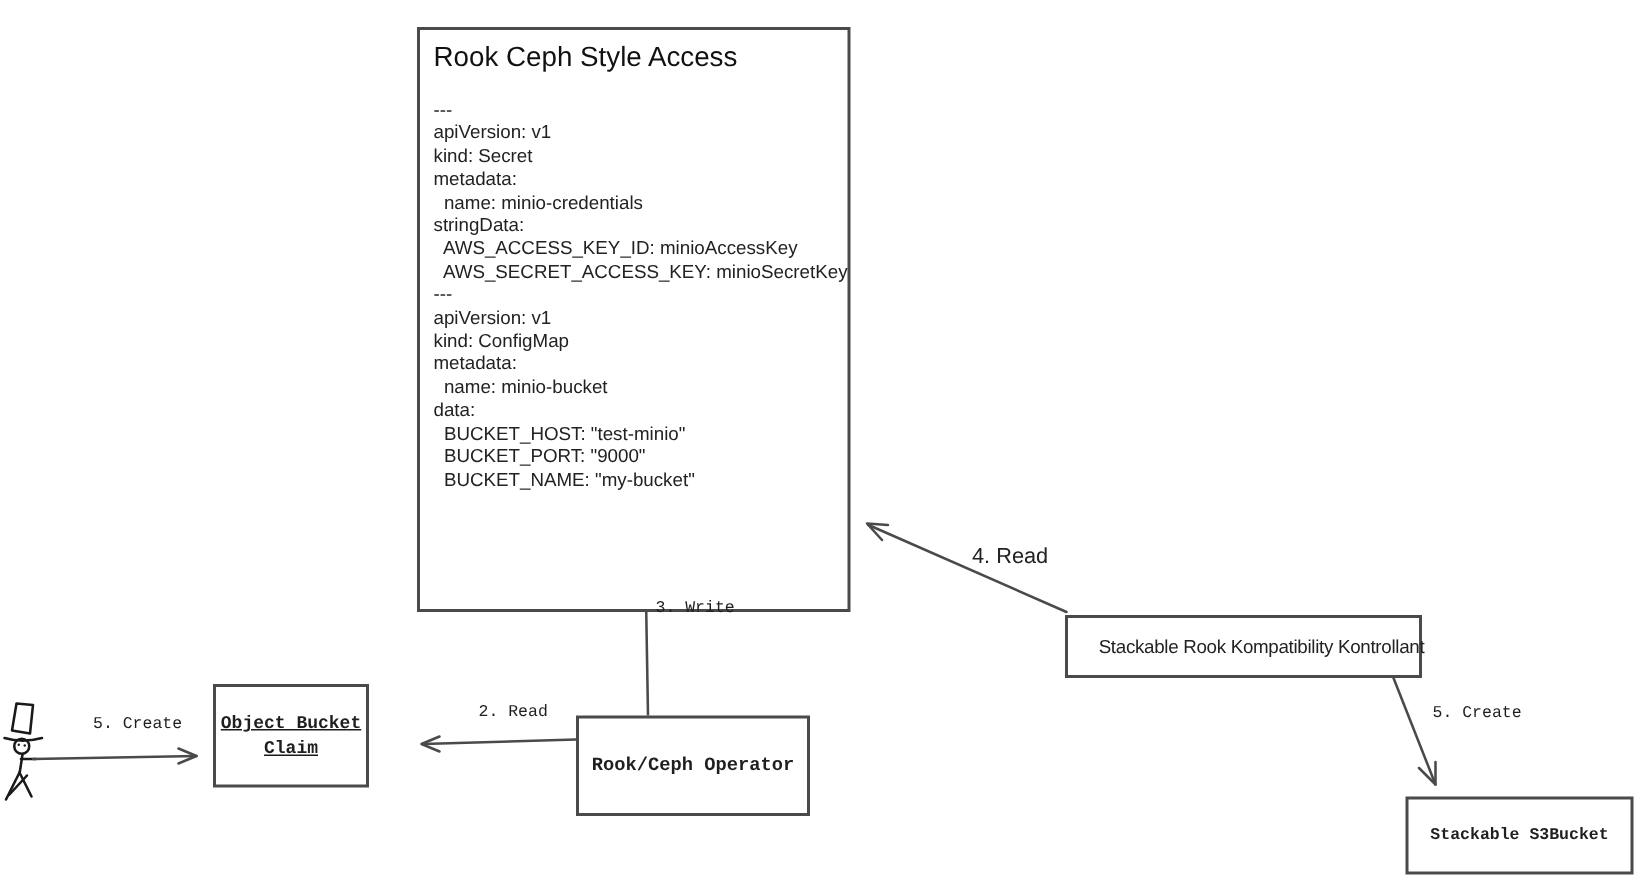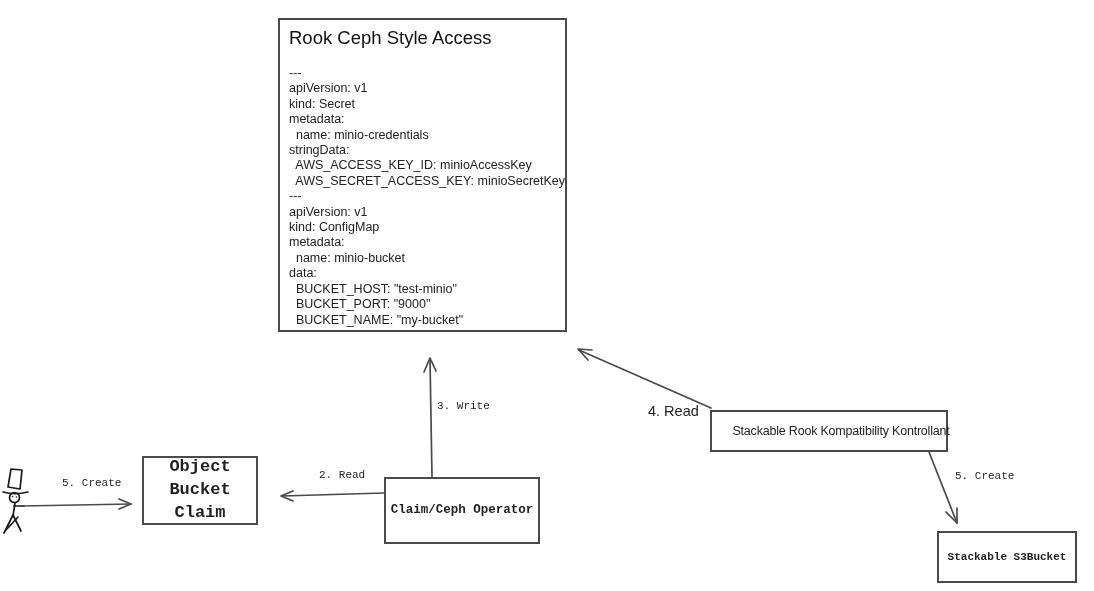--- a/index.html
+++ b/index.html
@@ -40,44 +40,45 @@
   .center-flex {
     display: flex;
     align-items: center;
     justify-content: center;
   }
   
   .main-box {
     left: 278px;
     top: 18px;
     width: 289px;
-    height: 314px;
+    height: 390px;
     border-width: 2px;
   }
   .main-title {
     margin: 7px 0 0 9px;
     font-size: 18.5px;
     line-height: 22px;
     color: #111111;
   }
   .yaml {
     margin: 17px 0 0 9px;
     font-family: "Liberation Sans", sans-serif;
     font-size: 12.5px;
     line-height: 15.4px;
     white-space: pre;
     color: #222222;
   }
   
   .obc-box {
     left: 142px;
     top: 456px;
-    width: 116px;
+    width: 104px;
     height: 69px;
-    font-size: 17px;
+    font-size: 12px;
+    text-decoration: underline;
   }
   .obc-box .node-label-mono { width: 110px; }
   .operator-box {
     left: 384px;
     top: 477px;
     width: 156px;
     height: 67px;
     font-size: 12.5px;
   }
   .kontrollant-box {
@@ -87,40 +88,39 @@
     height: 42px;
     font-size: 12.5px;
     letter-spacing: -0.2px;
     color: #222222;
     white-space: nowrap;
     padding-left: 24px;
   }
   .s3-box {
     left: 937px;
     top: 531px;
-    width: 140px;
+    width: 152px;
     height: 52px;
     font-size: 11px;
   }
   
   .edge-label {
     position: absolute;
     white-space: nowrap;
     color: #1f1f1f;
   }
   .edge-label.mono {
     font-family: "Liberation Mono", monospace;
     font-size: 11px;
     font-weight: 400;
   }
   .edge-label.sans {
     font-family: "Liberation Sans", sans-serif;
     font-size: 14.5px;
     color: #222222;
-    margin-top: 40px;
   }
   .lbl-1 { left: 62px;  top: 477px; }
   .lbl-2 { left: 307px; top: 469px; margin-left: 12px; }
   .lbl-3 { left: 437px; top: 400px; }
   .lbl-4 { left: 648px; top: 363px; }
   .lbl-5 { left: 955px; top: 470px; }
   .arrow {
     stroke: #4a4a4a;
     stroke-width: 1.7;
     fill: none;
@@ -200,21 +200,21 @@
   BUCKET_HOST: "test-minio"
   BUCKET_PORT: "9000"
   BUCKET_NAME: "my-bucket"</pre>
   </div>
 
   <div class="box obc-box center-flex">
     <div class="node-label-mono">Object Bucket Claim</div>
   </div>
 
   <div class="box operator-box center-flex">
-    <div class="node-label-mono">Claim/Ceph Operator</div>
+    <div class="node-label-mono">Rook/Ceph Operator</div>
   </div>
 
   <div class="box kontrollant-box center-flex">
     <div>Stackable Rook Kompatibility Kontrollant</div>
   </div>
 
   <div class="box s3-box center-flex">
     <div class="node-label-mono">Stackable S3Bucket</div>
   </div>
 

